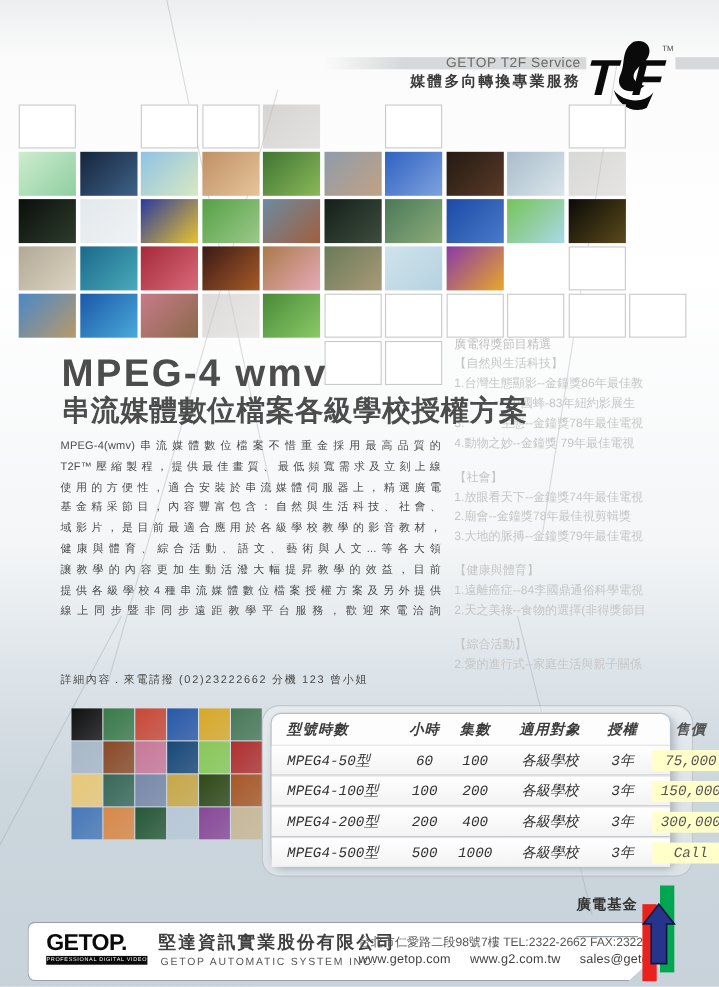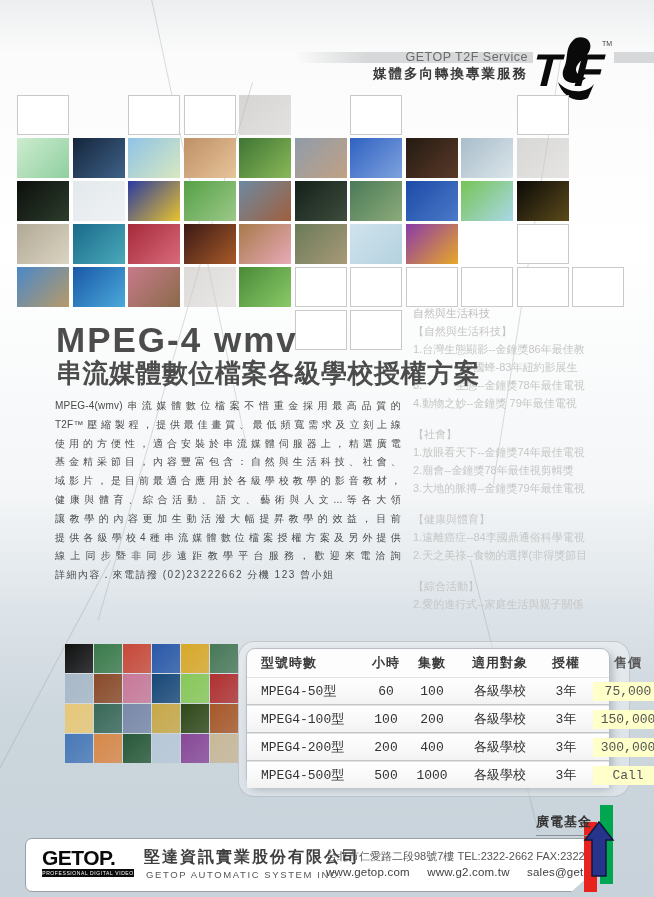--- a/index.html
+++ b/index.html
@@ -23,48 +23,48 @@
   .thumb.f{opacity:.55;}
 
   
   .title{position:absolute;left:56px;top:322px;z-index:5;color:#4c4c4c;}
   .title .l1{font-size:35px;font-weight:600;letter-spacing:2px;line-height:36px;}
   .title .l2{font-size:26px;font-weight:bold;letter-spacing:.5px;line-height:30px;}
 
   
   .para{position:absolute;left:55px;top:397px;width:346px;z-index:4;}
   .para .pl{font-size:10px;line-height:18.8px;color:#4a4a4a;letter-spacing:.2px;text-align:justify;text-align-last:justify;white-space:nowrap;}
-  .para .pl:last-child{text-align-last:left;letter-spacing:1.5px;}
+  .para .pl:last-child{text-align-last:left;letter-spacing:1.5px;margin-top:44px;}
 
   
   .sidebar{position:absolute;left:413px;top:304px;width:241px;z-index:1;color:#c6c6c6;font-size:11px;overflow:hidden;}
   .sidebar .sb-title{line-height:18px;color:#bfbfbf;}
   .sidebar .sb-sec{margin-top:13px;}
   .sidebar .sb-sec:first-of-type{margin-top:0;}
   .sidebar .sb-name{line-height:18px;}
   .sidebar .sb-item{line-height:18px;white-space:nowrap;}
 
   
   .collage{position:absolute;left:65px;top:644px;width:176px;height:120px;font-size:0;}
   .collage .tile{display:inline-block;width:28px;height:29px;margin:0 1px 1px 0;}
 
   
   .table-outer{position:absolute;left:238px;top:641px;width:390px;height:154px;border:1px solid rgba(165,172,178,.55);border-radius:16px;background:rgba(255,255,255,.35);}
   .table-panel{position:absolute;left:246px;top:648px;width:362px;height:136px;background:#fdfdfd;border:1px solid #b9bfc4;border-radius:9px;box-shadow:3px 4px 7px rgba(110,122,132,.4);}
   .trow{display:grid;grid-template-columns:104px 42px 50px 86px 46px 78px;align-items:center;height:26px;padding-left:14px;}
   .trow.head{height:28px;font-weight:bold;color:#3c3c3c;font-size:13px;letter-spacing:1px;}
   .trow.data{font-family:"Liberation Mono","DejaVu Sans Mono",monospace;font-size:13px;color:#333;background:linear-gradient(180deg,#ffffff,#f3f3f3);border-top:1px solid #e2e2e2;border-bottom:1px solid #c2c6ca;}
   .trow.data:last-child{border-bottom:none;}
-  .trow .c{text-align:center;}
+  .trow .c{text-align:center;font-style:italic;}
   .trow .c0{text-align:left;}
   .trow .price{display:block;margin:0 4px;padding:2px 0;text-align:center;color:#555;}
   .trow.data .price{background:#ffffc9;}
 
   
-  .fund-label{position:absolute;left:536px;top:813px;font-size:13px;font-weight:bold;color:#333;letter-spacing:1px;border-bottom:1px solid #8a9096;padding-bottom:4px;z-index:6;}
+  .fund-label{position:absolute;left:524px;top:813px;font-size:13px;font-weight:bold;color:#333;letter-spacing:1px;border-bottom:1px solid #8a9096;padding-bottom:20px;z-index:6;}
   .fund-green{position:absolute;left:600px;top:805px;width:13px;height:79px;background:#00a650;z-index:5;}
   .fund-red{position:absolute;left:584px;top:822px;width:13px;height:70px;background:#e8231e;z-index:5;}
   .fund-arrow{position:absolute;left:582px;top:820px;z-index:7;}
   .footer-box{position:absolute;left:25px;top:838px;width:562px;height:52px;background:#fff;border:1px solid #9aa0a6;border-radius:7px;z-index:4;
     clip-path:polygon(0 0,100% 0,100% calc(100% - 16px),calc(100% - 18px) 100%,0 100%);}
   .footer-inner{position:relative;width:100%;height:100%;}
   .getop-logo{position:absolute;left:16px;top:9px;width:92px;}
   .getop-word{font-size:21px;font-weight:900;letter-spacing:-.5px;color:#0a0a0a;line-height:20px;font-family:"Liberation Sans",sans-serif;}
   .getop-bar{margin-top:1px;background:#0a0a0a;color:#fff;font-size:5px;letter-spacing:.6px;text-align:center;padding:1px 0;line-height:6px;}
   .company-zh{position:absolute;left:118px;top:8px;font-size:16px;font-weight:bold;color:#3f3f3f;letter-spacing:2px;}
@@ -148,21 +148,21 @@
     <div class="thumb e" style="left: 294.5px; top: 310px;"></div>
     <div class="thumb e" style="left: 350px; top: 310px;"></div>
   </div>
 
 <div class="title">
   <div class="l1">MPEG-4 wmv</div>
   <div class="l2">串流媒體數位檔案各級學校授權方案</div>
 </div>
 
 <div class="sidebar">
-  <div class="sb-title">自然與生活科技</div>
+  <div class="sb-title">廣電得獎節目精選</div>
   <div id="sb-secs">
       <div class="sb-sec">
         <div class="sb-name">【自然與生活科技】</div>
         <div class="sb-item">1.台灣生態顯影--金鐘獎86年最佳教</div>
         <div class="sb-item">1.　　　--中國蜂-83年紐約影展生</div>
         <div class="sb-item">3.　　　生態--金鐘獎78年最佳電視</div>
         <div class="sb-item">4.動物之妙--金鐘獎 79年最佳電視</div>
       </div>
       <div class="sb-sec">
         <div class="sb-name">【社會】</div>

